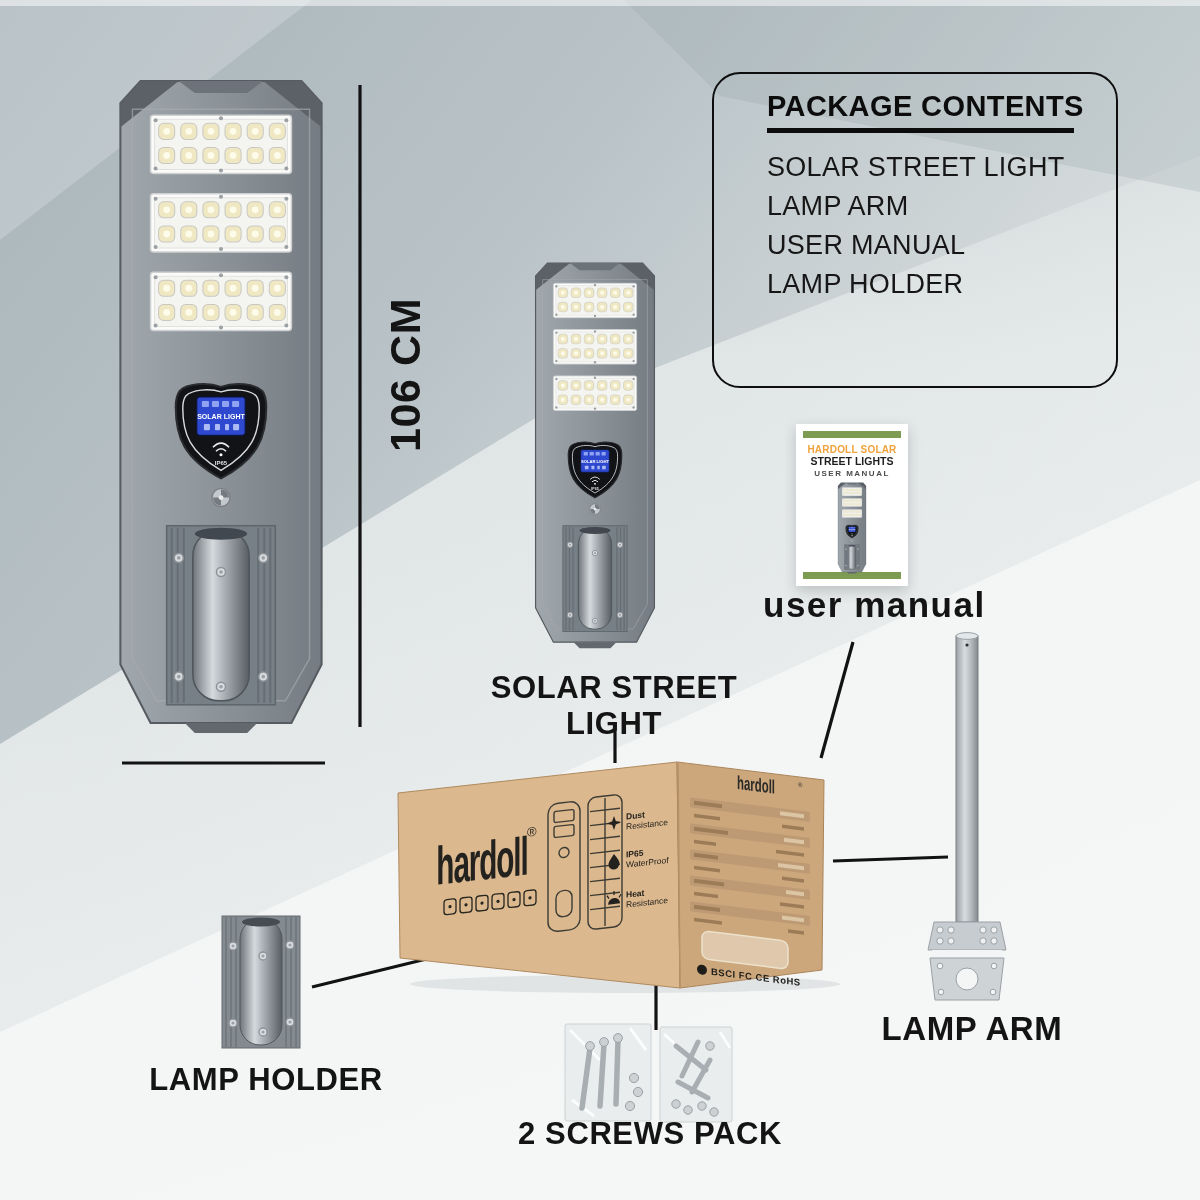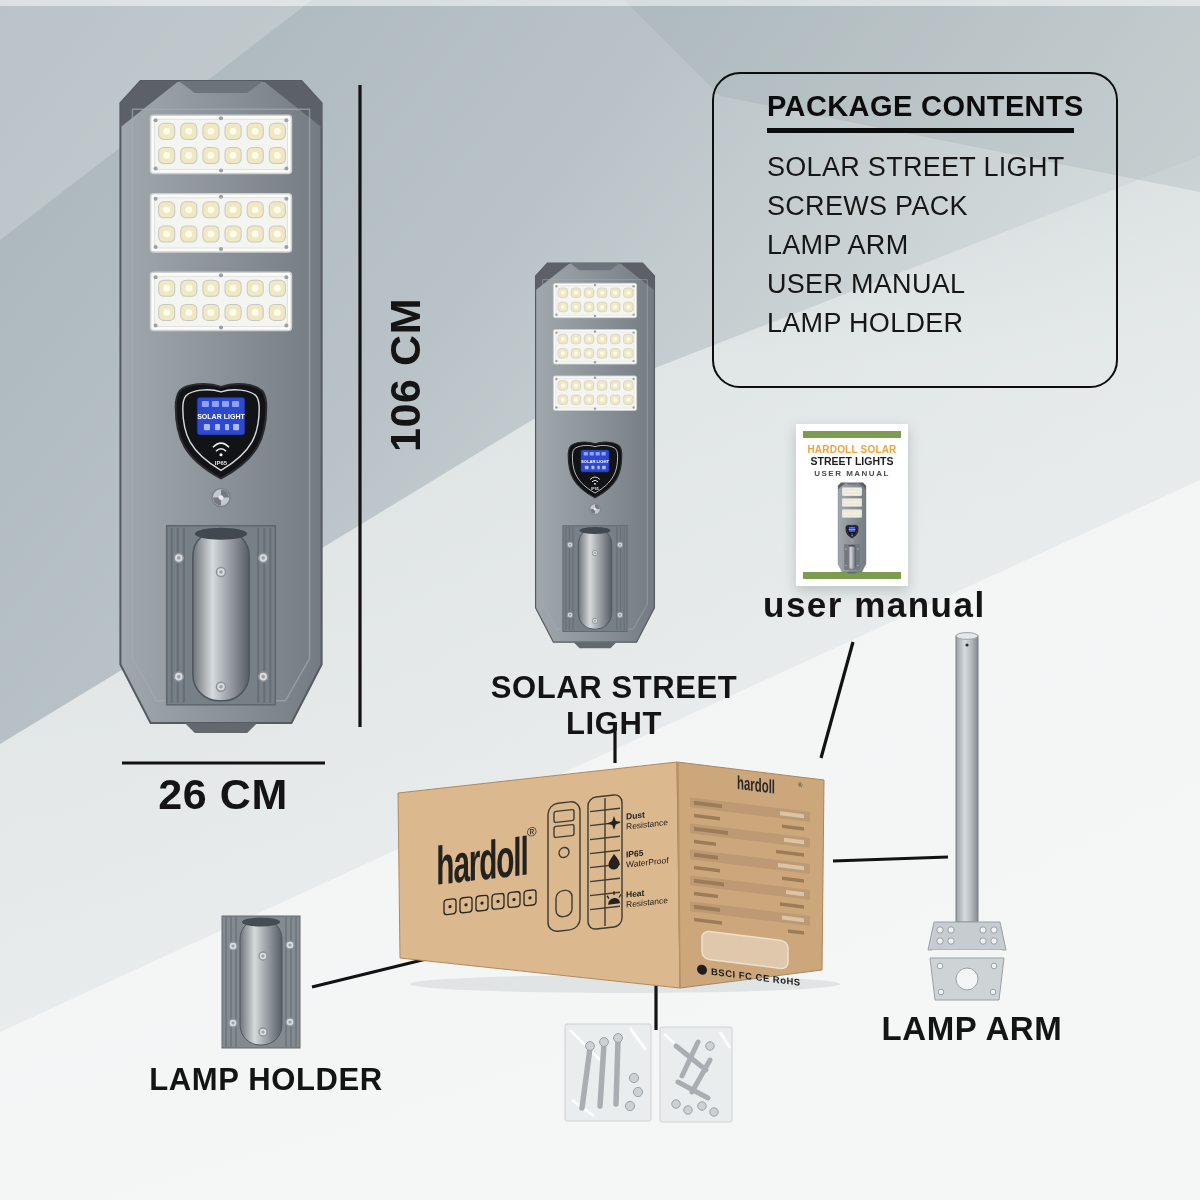--- a/index.html
+++ b/index.html
@@ -188,28 +188,26 @@
 
   <svg class="abs" style="left:112px;top:75px" width="218" height="662" viewBox="0 0 212 658">
       <use href="#sl"></use>
     </svg>
 
   <svg class="abs" style="left:532px;top:256px" width="126" height="398" viewBox="0 0 212 658">
       <use href="#sl"></use>
     </svg>
 
   <div class="lbl dim" style="left:305px;top:350px;width:200px;height:50px;display:flex;align-items:center;justify-content:center;transform:rotate(-90deg);white-space:nowrap;">106 CM</div>
-  <div class="lbl dim center" style="left:118px;top:770px;width:210px;">26 CM</div>
 
   <div class="pkg-panel">
     <div class="pkg-title">PACKAGE CONTENTS</div>
     <div class="pkg-rule"></div>
     <div class="pkg-items">
       <div class="pkg-item">SOLAR STREET LIGHT</div>
-      <div class="pkg-item">SCREWS PACK</div>
       <div class="pkg-item">LAMP ARM</div>
       <div class="pkg-item">USER MANUAL</div>
       <div class="pkg-item">LAMP HOLDER</div>
     </div>
   </div>
 
   <div class="manual-card">
     <div class="mc-bar" style="top:7px"></div>
     <div class="mc-bar" style="bottom:7px"></div>
     <div class="mc-l1">HARDOLL SOLAR</div>
@@ -412,13 +410,14 @@
         <circle cx="154" cy="92" r="4.2"></circle>
           <circle cx="150" cy="26" r="4.2"></circle>
       </g>
     </g>
   </svg>
 
   <div class="lbl center" style="left:448px;top:670px;width:332px;font-size:31px;">SOLAR STREET LIGHT</div>
   <div class="lbl" style="left:763px;top:585px;font-size:35px;letter-spacing:1.5px;">user manual</div>
   <div class="lbl center" style="left:872px;top:1010px;width:200px;font-size:33px;">LAMP ARM</div>
   <div class="lbl center" style="left:146px;top:1062px;width:240px;font-size:31px;">LAMP HOLDER</div>
+  <div class="lbl center" style="left:510px;top:1116px;width:280px;font-size:31px;">2 SCREWS PACK</div>
 </div>
 
 </body></html>

